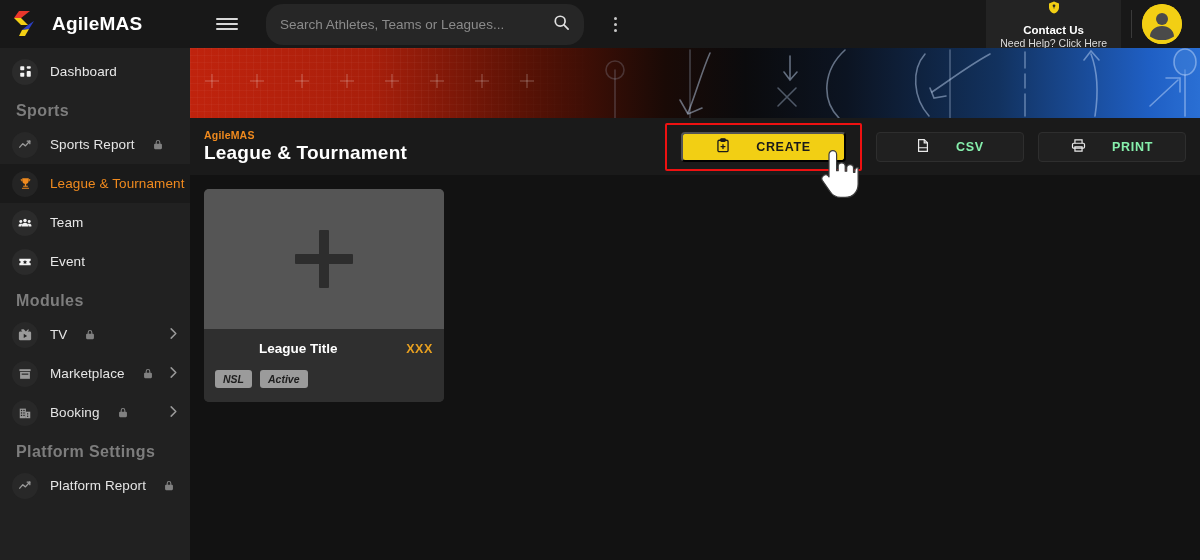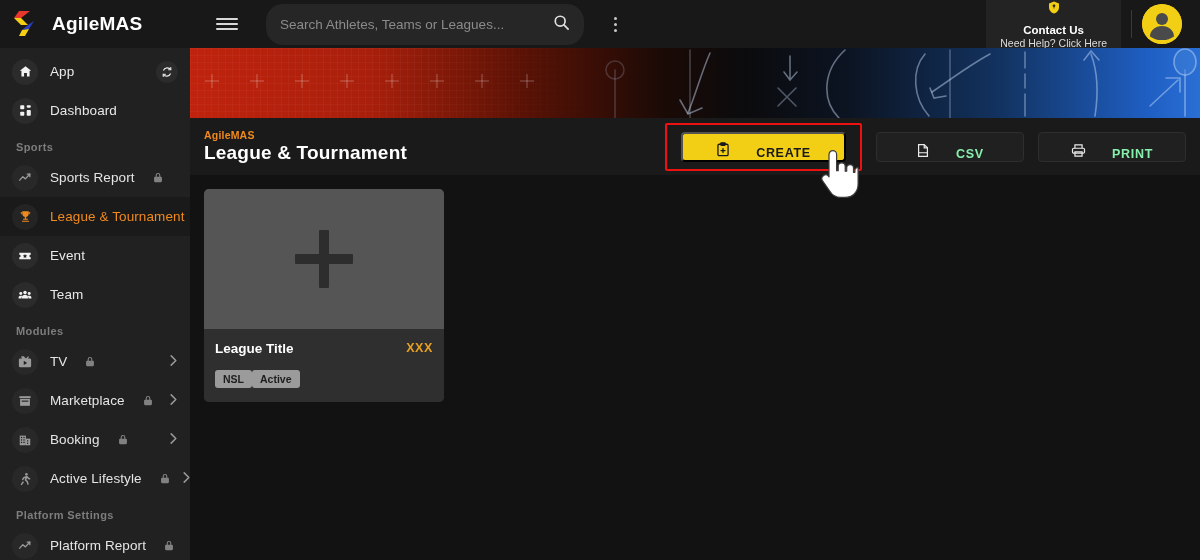--- a/index.html
+++ b/index.html
@@ -42,21 +42,21 @@
   .nav-item .nav-label {
     font-size: 13.5px; color: #e8e8e8; white-space: nowrap;
     letter-spacing: .1px;
   }
   .nav-item.dim .nav-label { color: #e5e5e5; }
   .nav-item.dim .ico-circle { background: #282828; }
   .nav-item.active { background: #1a1a1a; }
   .nav-item.active .nav-label { color: #f08a1e; font-weight: 500; }
   .nav-item.active .ico-circle { background: #242424; }
   .section-label {
-    color: #7d7d7d; font-size: 11px; font-weight: bold;
+    color: #7d7d7d; font-size: 16px; font-weight: bold;
     letter-spacing: .4px; padding: 11px 0 5px 16px;
   }
   .lock { margin-left: 6px; opacity: .8; display: inline-flex; vertical-align: -1px; }
   .chev { margin-left: auto; color: #9a9a9a; font-size: 13px; line-height: 1; }
   .trail { margin-left: auto; display: inline-flex; }
 
   
   .main { flex: 1 1 auto; height: 560px; position: relative; background: #121212;
           display: flex; flex-direction: column; overflow: hidden; }
 
@@ -113,43 +113,43 @@
 
   
   .pagehead {
     height: 57px; flex: 0 0 57px; background: #1a1a1a;
     display:flex; align-items:center; padding: 0 14px; gap: 10px;
   }
   .crumb { color:#f08a1e; font-size: 10.5px; font-weight: bold; letter-spacing:.2px; }
   .ptitle { color:#ffffff; font-size: 19px; font-weight: bold; letter-spacing:.2px; margin-top:1px; }
   .actions { margin-left:auto; display:flex; align-items:center; gap: 14px; }
   .btn {
-    height: 30px; border-radius: 4px; display:flex; align-items:flex-end;
+    height: 30px; border-radius: 4px; display:flex; align-items:center;
     justify-content:center; gap: 26px; font-size: 12.5px; font-weight: bold;
     letter-spacing:.7px; cursor: pointer;
   }
   .btn-create { width: 165px; background:#f2cf14; color:#1a1a1a; }
   .btn-ghost { width: 148px; background:#202020; color:#86efac; border:1px solid #2e2e2e; }
   .create-wrap { position: relative; padding: 7px 14px; border: 2px solid #ee1111; border-radius: 2px; }
 
   
   .content { flex:1 1 auto; background:#121212; padding: 14px; }
   .card { width: 240px; background:#313131; border-radius: 5px; overflow:hidden; }
   .card-img {
     height: 140px; background:#555555; display:flex; align-items:center; justify-content:center;
   }
   .plus { position:relative; width: 58px; height: 58px; }
   .plus i { position:absolute; background:#2d2d2d; border-radius:1px; }
   .plus i:first-child { left:0; top:24px; width:58px; height:10px; }
   .plus i:last-child { top:0; left:24px; height:58px; width:10px; }
   .card-body { background:#2f2f2f; padding: 12px 11px 14px; }
-  .card-row { display:flex; align-items:flex-start; }
+  .card-row { display:flex; align-items:flex-end;margin-left:44px; }
   .card-title { color:#ffffff; font-size: 13.5px; font-weight: bold; }
   .card-xxx { margin-left:auto; color:#e8a020; font-size: 12.5px; font-weight: bold; letter-spacing:.6px; }
-  .tags { display:flex; margin-top: 14px; }
+  .tags { display:flex; gap: 8px; margin-top: 14px; font-style: italic; }
   .tag {
     background:#9b9b9b; color:#1d1d1d; font-size: 10.5px; font-weight: bold;
     border-radius: 3px; padding: 3px 8px;
   }
 
   
   .cursor { position:absolute; left: 815px; top: 150px; width: 44px; height: 52px;
             pointer-events:none; z-index: 50; }
 </style>
 </head>
@@ -166,37 +166,20 @@
           <path d="M9 9 L2 9 L9 16 L16 16 L9 9 Z" fill="#f2cf14"></path>
           <path d="M16 16 L22 12 L17 20 L10 21 Z" fill="#2b3fc4"></path>
           <path d="M10 21 L17 20 L13 27 L7 27 Z" fill="#f2cf14"></path>
         </svg>
       </span>
       <span class="brand-name">AgileMAS</span>
     </div>
 
     <nav class="nav">
 
-      <div class="nav-item">
-        <span class="ico-circle">
-          <svg width="13" height="13" viewBox="0 0 16 16" fill="#f2f2f2">
-              <path d="M8 1.5 1 7h2v7h3.2V9.8h3.6V14H13V7h2z"></path>
-            </svg>
-        </span>
-        <span class="nav-label">App</span>
-        <span class="trail">
-          <span style="width:22px;height:22px;border-radius:50%;background:#2b2b2b;display:flex;align-items:center;justify-content:center;">
-            <svg width="12" height="12" viewBox="0 0 16 16" fill="none" stroke="#e6e6e6" stroke-width="1.6">
-              <path d="M13 5A5.5 5.5 0 0 0 3.2 6"></path>
-                <path d="M3 11a5.5 5.5 0 0 0 9.8-1"></path>
-              <path d="M13 2.2V5h-2.8M3 13.8V11h2.8" stroke-linecap="round"></path>
-            </svg>
-          </span>
-        </span>
-      </div>
 
       <div class="nav-item">
         <span class="ico-circle">
           <svg width="13" height="13" viewBox="0 0 16 16" fill="#f2f2f2">
             <rect x="1.5" y="1.5" width="5" height="5" rx="1"></rect>
               <rect x="9.5" y="1.5" width="5" height="3" rx="1"></rect>
             <rect x="1.5" y="9.5" width="5" height="5" rx="1"></rect>
               <rect x="9.5" y="7.5" width="5" height="7" rx="1"></rect>
           </svg>
         </span>
@@ -221,44 +204,44 @@
       </div>
 
       <div class="nav-item active">
         <span class="ico-circle">
           <svg width="13" height="13" viewBox="0 0 16 16" fill="#f08a1e">
               <path d="M4 1.5h8v3.2a4 4 0 0 1-3.2 3.9v2.1h2.1v1.4H5.1v-1.4h2.1V8.6A4 4 0 0 1 4 4.7zM2.2 2.6h1.2v2.8A2 2 0 0 1 2.2 3.6zm10.4 0h1.2v1a2 2 0 0 1-1.2 1.8z"></path>
               <rect x="3.6" y="13.2" width="8.8" height="1.3" rx=".5"></rect>
             </svg>
         </span>
         <span class="nav-label">League &amp; Tournament</span>
-      </div>
-
-      <div class="nav-item">
-        <span class="ico-circle">
-          <svg width="14" height="14" viewBox="0 0 16 16" fill="#f2f2f2">
-              <path d="M1.5 4.2h13v2.3a1.5 1.5 0 0 0 0 3v2.3h-13V9.5a1.5 1.5 0 0 0 0-3z"></path>
-              <path d="M8 5.6l.75 1.6 1.75.2-1.3 1.2.37 1.75L8 9.4l-1.57.95.37-1.75-1.3-1.2 1.75-.2z" fill="#212121"></path>
-            </svg>
-        </span>
-        <span class="nav-label">Event</span>
       </div>
 
       <div class="nav-item">
         <span class="ico-circle">
           <svg width="14" height="14" viewBox="0 0 16 16" fill="#f2f2f2">
               <circle cx="8" cy="5" r="2"></circle>
               <circle cx="3.2" cy="6.4" r="1.7"></circle>
               <circle cx="12.8" cy="6.4" r="1.7"></circle>
               <path d="M8 7.8c2 0 3.4 1.1 3.4 2.6V12H4.6v-1.6C4.6 8.9 6 7.8 8 7.8z"></path>
               <path d="M3.2 8.8c.8 0 1.4.2 1.8.5-.6.5-1 1.2-1 2.1V12H.7v-1.3c0-1.1 1-1.9 2.5-1.9z"></path>
               <path d="M12.8 8.8c1.5 0 2.5.8 2.5 1.9V12H12v-.6c0-.9-.4-1.6-1-2.1.4-.3 1-.5 1.8-.5z"></path>
             </svg>
         </span>
         <span class="nav-label">Team</span>
+      </div>
+
+      <div class="nav-item">
+        <span class="ico-circle">
+          <svg width="14" height="14" viewBox="0 0 16 16" fill="#f2f2f2">
+              <path d="M1.5 4.2h13v2.3a1.5 1.5 0 0 0 0 3v2.3h-13V9.5a1.5 1.5 0 0 0 0-3z"></path>
+              <path d="M8 5.6l.75 1.6 1.75.2-1.3 1.2.37 1.75L8 9.4l-1.57.95.37-1.75-1.3-1.2 1.75-.2z" fill="#212121"></path>
+            </svg>
+        </span>
+        <span class="nav-label">Event</span>
       </div>
 
       <div class="section-label">Modules</div>
 
       <div class="nav-item dim">
         <span class="ico-circle">
           <svg width="14" height="14" viewBox="0 0 16 16" fill="#9a9a9a">
               <path d="M4.4 1.3 3.4 2.3l1.6 1.6H2.6A1.6 1.6 0 0 0 1 5.5v7A1.6 1.6 0 0 0 2.6 14h10.8a1.6 1.6 0 0 0 1.6-1.5v-7a1.6 1.6 0 0 0-1.6-1.6h-2.4l1.6-1.6-1-1L9 3.9 6.6 1.3z"></path>
               <path d="M6.6 6.5 10.4 9l-3.8 2.5z" fill="#212121"></path>
             </svg>
@@ -320,40 +303,20 @@
               <path d="M3 6V4.3a3 3 0 0 1 6 0V6h.6A1.4 1.4 0 0 1 11 7.4v4.2A1.4 1.4 0 0 1 9.6 13H2.4A1.4 1.4 0 0 1 1 11.6V7.4A1.4 1.4 0 0 1 2.4 6zm1.4 0h3.2V4.3a1.6 1.6 0 0 0-3.2 0z"></path>
             </svg>
         </span>
         <span class="chev">
           <svg width="9" height="13" viewBox="0 0 9 14" fill="none" stroke="#9a9a9a" stroke-width="1.6" stroke-linecap="round" stroke-linejoin="round">
               <path d="M2 2l5 5-5 5"></path>
             </svg>
         </span>
       </div>
 
-      <div class="nav-item dim">
-        <span class="ico-circle">
-          <svg width="14" height="14" viewBox="0 0 16 16" fill="#9a9a9a">
-              <circle cx="9.6" cy="2.7" r="1.5"></circle>
-              <path d="M8.3 4.8 5.6 6.3 4.4 9l1.5.5 1-2 1.4-.7-.7 2.6 2.3 2.1.8 3.1 1.6-.4-.9-3.6-1.8-1.8.8-2.3 1.2 1.7 2.3.3.2-1.5-1.6-.3-1.5-2.2z"></path>
-              <path d="M5.4 10.7 3 14.2l1.3.9 2.6-3.7z"></path>
-            </svg>
-        </span>
-        <span class="nav-label">Active Lifestyle</span>
-        <span class="lock">
-          <svg width="10" height="11" viewBox="0 0 12 14" fill="#9a9a9a">
-              <path d="M3 6V4.3a3 3 0 0 1 6 0V6h.6A1.4 1.4 0 0 1 11 7.4v4.2A1.4 1.4 0 0 1 9.6 13H2.4A1.4 1.4 0 0 1 1 11.6V7.4A1.4 1.4 0 0 1 2.4 6zm1.4 0h3.2V4.3a1.6 1.6 0 0 0-3.2 0z"></path>
-            </svg>
-        </span>
-        <span class="chev">
-          <svg width="9" height="13" viewBox="0 0 9 14" fill="none" stroke="#9a9a9a" stroke-width="1.6" stroke-linecap="round" stroke-linejoin="round">
-              <path d="M2 2l5 5-5 5"></path>
-            </svg>
-        </span>
-      </div>
 
       <div class="section-label">Platform Settings</div>
 
       <div class="nav-item dim">
         <span class="ico-circle">
           <svg width="14" height="14" viewBox="0 0 16 16" fill="none" stroke="#9a9a9a" stroke-width="1.5" stroke-linecap="round" stroke-linejoin="round">
               <path d="M2 10.5 5.5 6.5 8.5 9 13.5 3.5"></path>
               <path d="M10.5 3.5h3v3"></path>
             </svg>
         </span>

